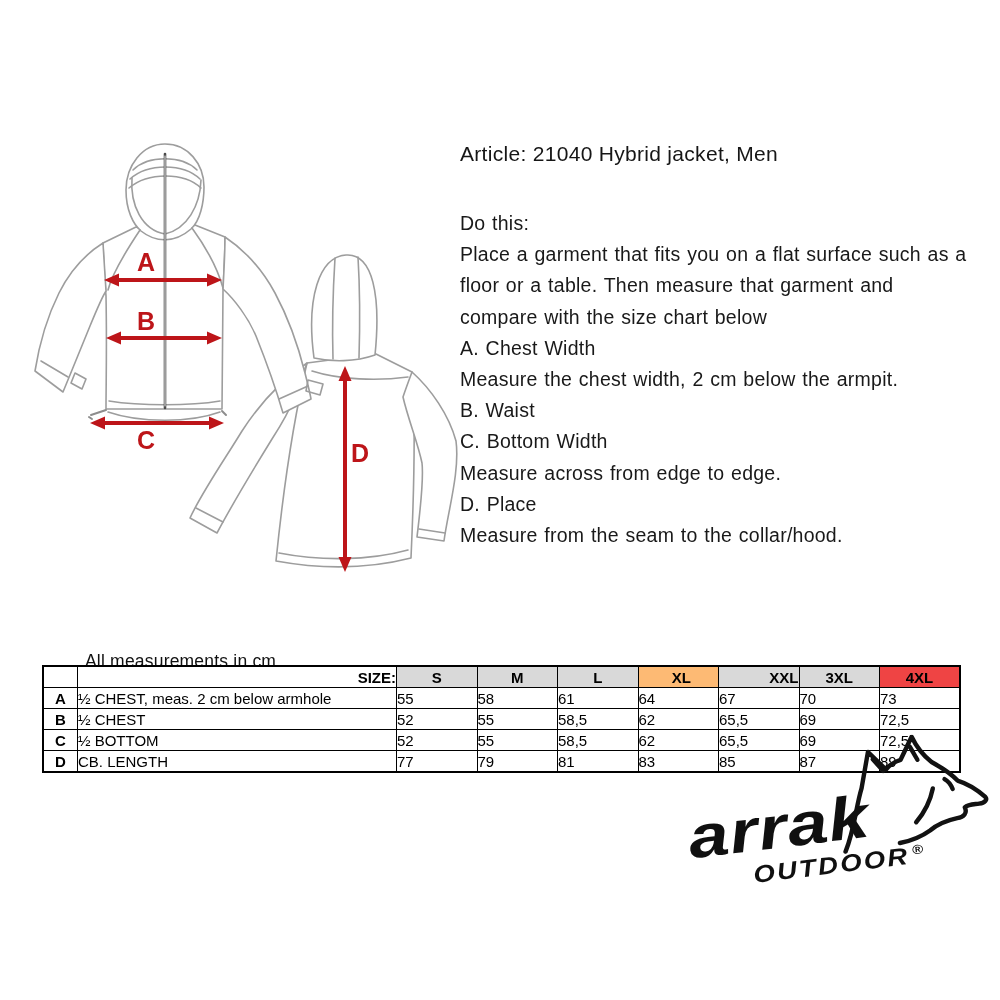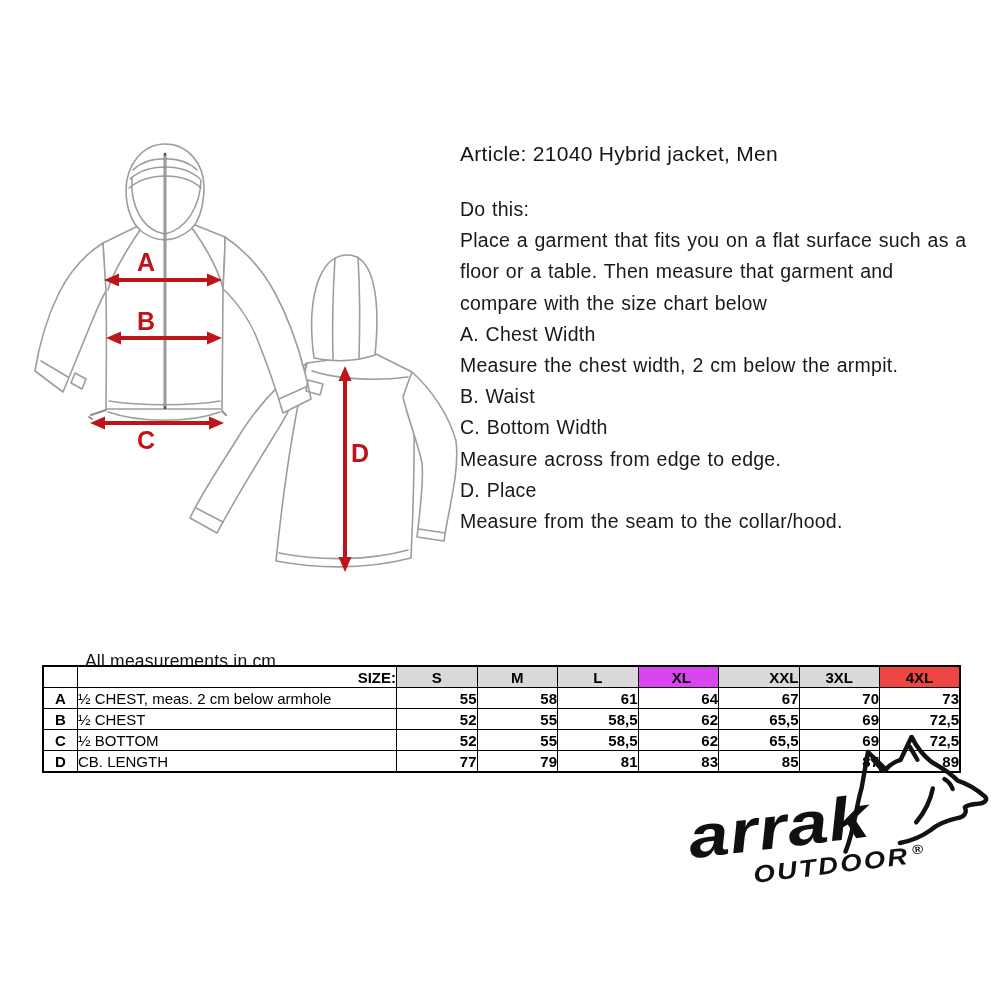--- a/index.html
+++ b/index.html
@@ -13,36 +13,36 @@
   .zipper{stroke:#4b4b4b;stroke-width:2.6;fill:none;}
   .zipper-core{stroke:#ffffff;stroke-width:0.9;fill:none;}
   .toggle{stroke:#8d8d8d;stroke-width:2;fill:none;}
   #arrows line{stroke:currentColor;stroke-width:4;}
   #arrows polygon{fill:currentColor;stroke:none;}
   .dim-label{position:absolute;transform:translate(-50%,-50%);
              font-weight:bold;font-size:25px;color:#bd1519;line-height:1;}
 
   
   .textblock{position:absolute;left:460px;top:142px;width:530px;}
-  .title{font-size:21px;letter-spacing:.3px;color:#161616;margin-bottom:28px;}
+  .title{font-size:21px;letter-spacing:.3px;color:#161616;margin-bottom:42px;}
   .iline{font-size:19.5px;line-height:31.2px;letter-spacing:.25px;word-spacing:1px;color:#191919;}
 
   
   .note{position:absolute;left:85px;top:651px;font-size:17.5px;letter-spacing:.2px;color:#111;}
   .table-wrap{position:absolute;left:42px;top:665px;}
   .stable{border-collapse:collapse;table-layout:fixed;width:919px;border:2.5px solid #000;background:#fff;}
   .stable th,.stable td{border:1.5px solid #000;height:20px;padding:0;font-size:15px;
                         vertical-align:middle;white-space:nowrap;overflow:hidden;color:#000;}
   .c-key{width:33px;}
   .c-label{width:318px;}
   .size-h{background:#d9d9d9;font-weight:bold;text-align:center;}
   .size-label{text-align:right;padding-right:8px;font-weight:bold;background:#fff;}
   .key{font-weight:bold;text-align:center;}
   .lab{text-align:left;padding-left:6px;font-weight:normal;margin-top:40px;}
-  .val{text-align:right;font-weight:bold;}
+  .val{text-align:left;font-weight:normal;}
 
   
   .logo{position:absolute;left:686px;top:750px;width:310px;height:150px;
         transform:rotate(-7deg);transform-origin:50% 50%;color:#101010;}
   .dog{position:absolute;left:148px;top:-6px;width:158px;height:110px;}
   .dog path{stroke:#121212;stroke-width:4.5;fill:none;stroke-linecap:round;stroke-linejoin:round;}
   .brand-word{position:absolute;left:2px;top:40px;font-size:60px;line-height:1;
               font-weight:bold;font-style:italic;letter-spacing:1px;
               transform:scale(1.2,1);transform-origin:left top;color:#101010;}
   .brand-sub{position:absolute;left:62px;top:102px;font-size:24px;line-height:1;
@@ -141,21 +141,21 @@
   <div class="note">All measurements in cm</div>
   <div class="table-wrap">
     <table class="stable">
       <thead>
         <tr id="size-header-row">
           <th class="c-key"></th>
           <th class="c-label size-label">SIZE:</th>
         <th class="c-size size-h" style="background: rgb(217, 217, 217);">S</th>
             <th class="c-size size-h" style="background: rgb(217, 217, 217);">M</th>
             <th class="c-size size-h" style="background: rgb(217, 217, 217);">L</th>
-            <th class="c-size size-h" style="background: #d946ef; padding-left: 6px;">XL</th>
+            <th class="c-size size-h" style="background: #fdba74; padding-left: 6px;">XL</th>
             <th class="c-size size-h" style="background: rgb(217, 217, 217); text-align: right;">XXL</th>
             <th class="c-size size-h" style="background: rgb(217, 217, 217);">3XL</th>
             <th class="c-size size-h" style="background: #ef4444;">4XL</th>
           </tr>
       </thead>
       <tbody id="size-table-body">
           <tr>
             <th class="key">A</th>
             <td class="lab">½ CHEST, meas. 2 cm below armhole</td>
             <td class="val">55</td>

